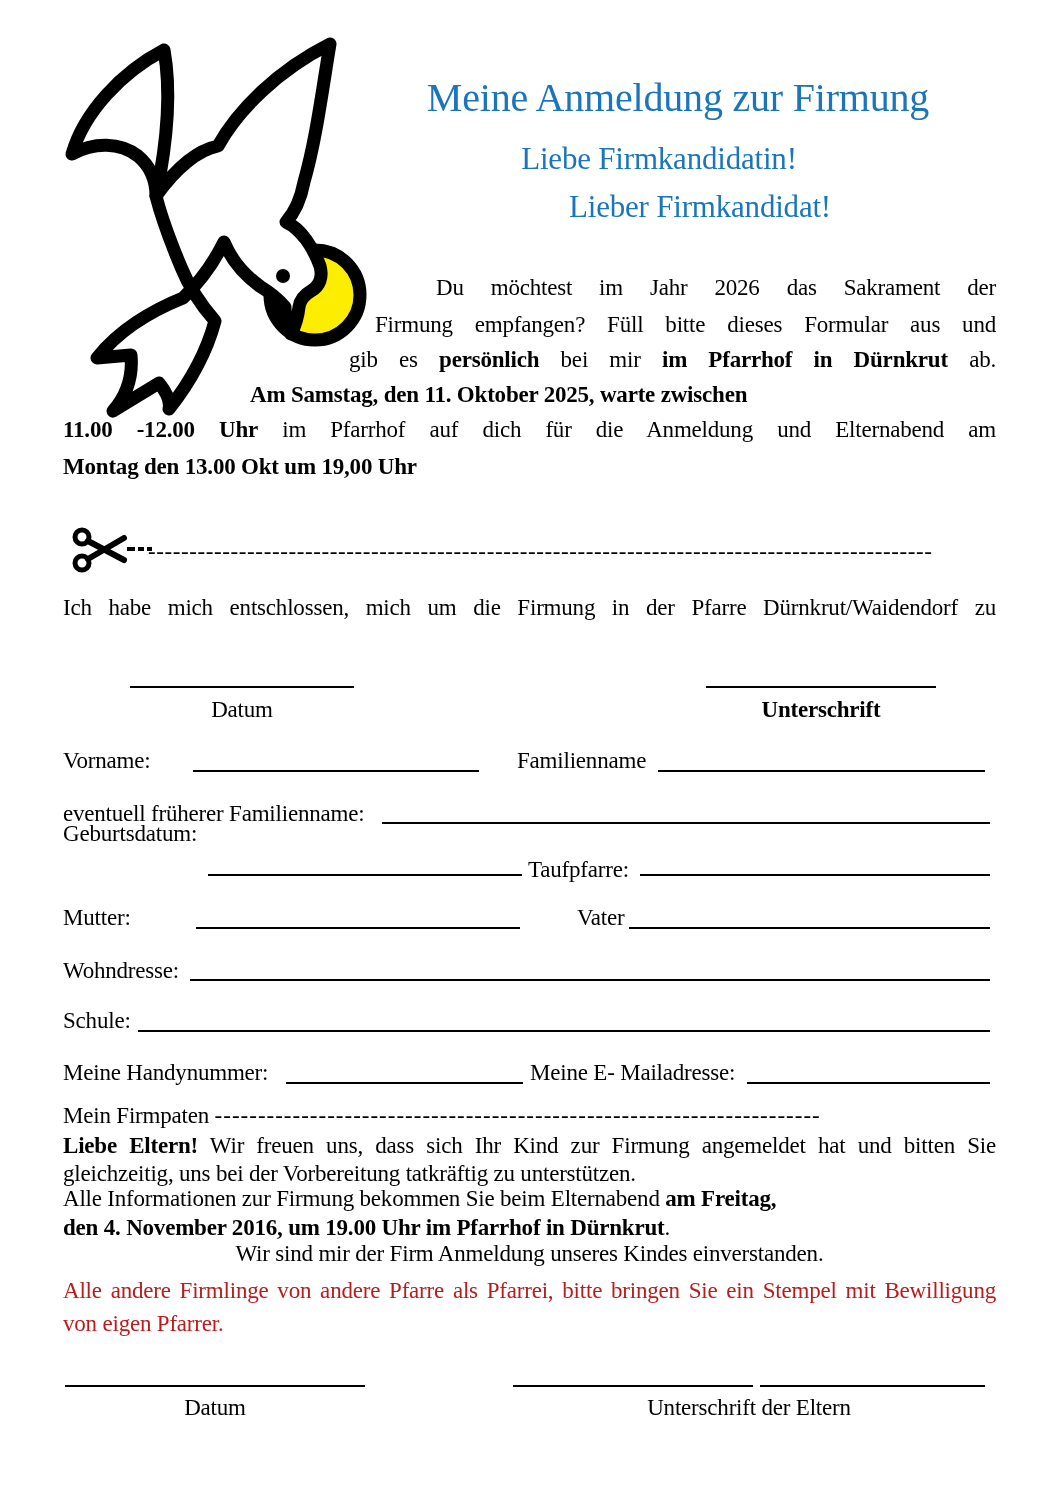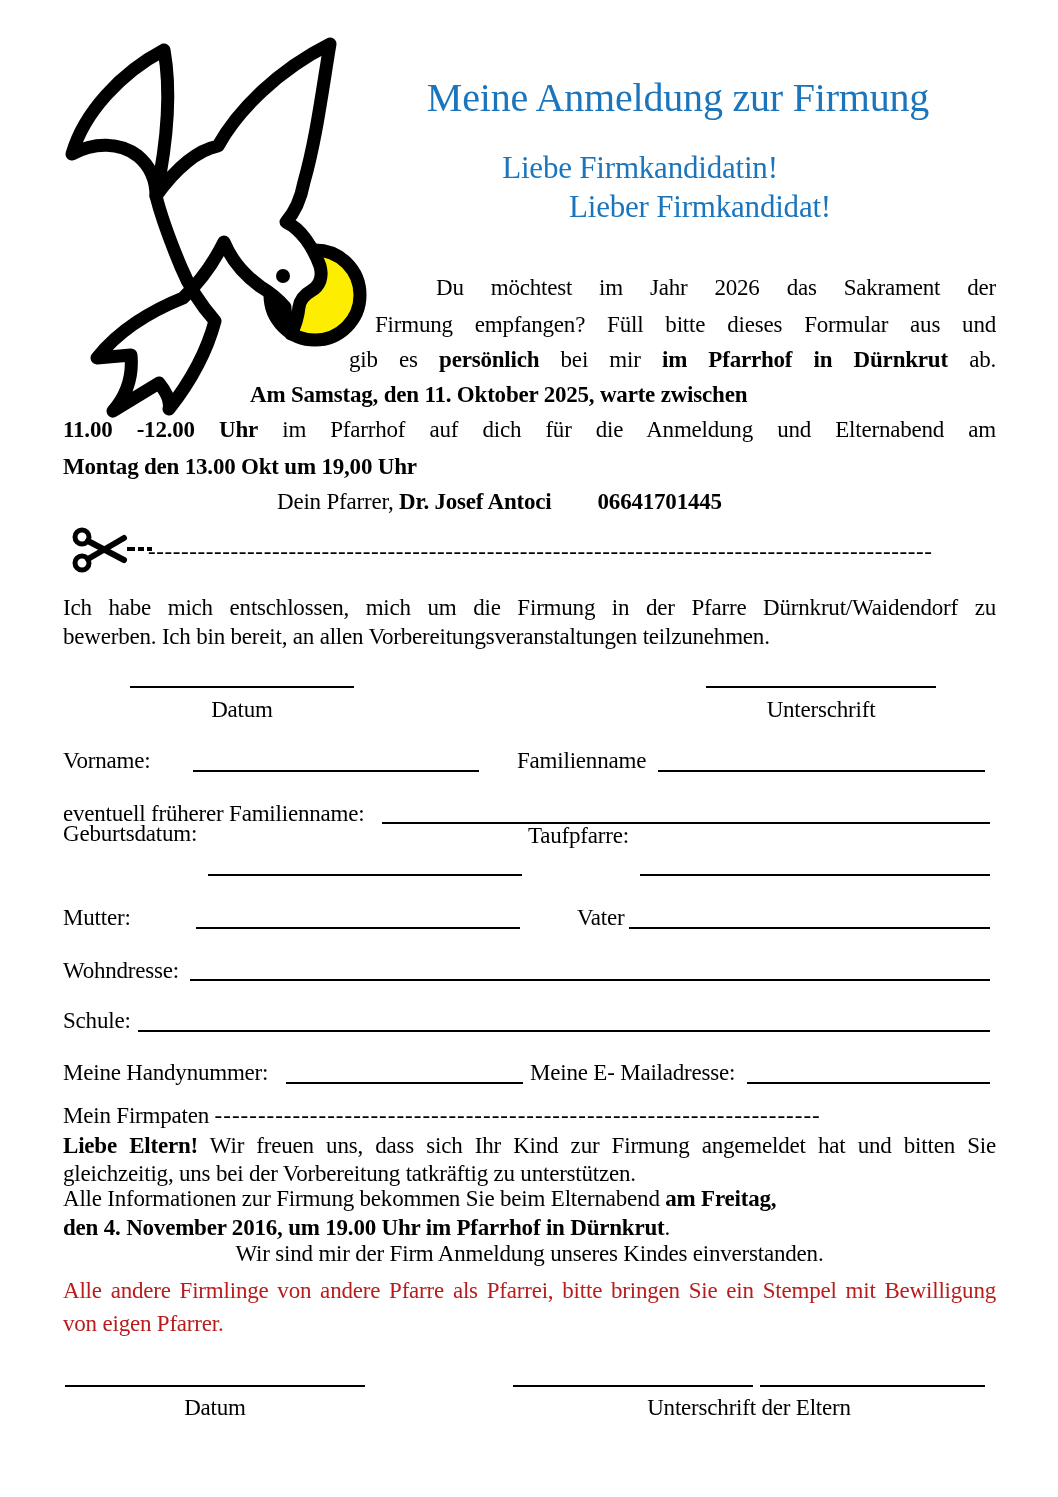--- a/index.html
+++ b/index.html
@@ -57,63 +57,61 @@
            C 115,363 119,371 117,379
            C 139,351 155,321 163,291
            C 149,275 137,257 129,237
            C 119,213 110,190 104,166 Z"></path>
       <path fill="#ffffff" stroke="#000" stroke-width="13" stroke-linejoin="round" stroke-linecap="round" d="M 112,20 C 70,42 32,82 20,124 C 42,112 68,112 86,126 C 98,136 104,150 104,166 C 114,118 120,64 112,20 Z"></path>
       <circle cx="231" cy="246" r="7" fill="#000"></circle>
     </svg>
   </div>
 
   <div class="abs txt title blue center" style="left:378px; top:74px; width:600px;">Meine Anmeldung zur Firmung</div>
-  <div class="abs txt subtitle blue center" style="left:340px; top:140px; width:600px;margin-top:9px;">Liebe Firmkandidatin!</div>
+  <div class="abs txt subtitle blue center" style="left:359px; top:140px; width:600px;">Liebe Firmkandidatin!</div>
   <div class="abs txt subtitle blue center" style="left:400px; top:188px; width:600px;">Lieber Firmkandidat!</div>
 
   <div class="abs txt jline" style="left:436px; top:274px; width:560px;">Du möchtest im Jahr 2026 das Sakrament der</div>
   <div class="abs txt jline" style="left:375px; top:311px; width:621px;">Firmung empfangen? Füll bitte dieses Formular aus und</div>
   <div class="abs txt jline" style="left:349px; top:346px; width:647px;"><span>gib es </span><span class="b">persönlich</span><span> bei mir </span><span class="b">im Pfarrhof in Dürnkrut</span><span> ab.</span></div>
   <div class="abs txt b" style="left:250px; top:381px;">Am Samstag, den 11. Oktober 2025, warte zwischen</div>
   <div class="abs txt jline" style="left:63px; top:416px; width:933px;"><span class="b">11.00 -12.00 Uhr</span><span> im Pfarrhof auf dich für die Anmeldung und Elternabend am</span></div>
   <div class="abs txt b" style="left:63px; top:453px;">Montag den 13.00 Okt um 19,00 Uhr</div>
-  <div class="abs txt" style="left:277px; top:488px;"><span>Dein Pfarrer, </span><span class="b">Dr. Josef Antoci</span><span class="b phone">06641701445</span></div>
 
   <div class="abs art" style="left:72px; top:524px;">
     <svg width="80" height="52" viewBox="0 0 80 52">
       <circle cx="10" cy="13" r="7" fill="none" stroke="#000" stroke-width="5"></circle>
       <circle cx="10" cy="39" r="7" fill="none" stroke="#000" stroke-width="5"></circle>
       <path d="M 16,17 L 52,36" stroke="#000" stroke-width="6" stroke-linecap="round"></path>
       <path d="M 16,35 L 52,14" stroke="#000" stroke-width="6" stroke-linecap="round"></path>
       <rect x="55" y="23" width="8" height="4" fill="#000"></rect>
       <rect x="66" y="23" width="6" height="4" fill="#000"></rect>
       <rect x="75" y="23" width="5" height="4" fill="#000"></rect>
     </svg>
   </div>
   <div class="abs txt dashes" style="left:148px; top:538px;">-----------------------------------------------------------------------------------------------</div>
 
   <div class="abs txt jline" style="left:63px; top:594px; width:933px;">Ich habe mich entschlossen, mich um die Firmung in der Pfarre Dürnkrut/Waidendorf zu</div>
-  <div class="abs txt" style="left:63px; top:623px;">bewerben. Ich bin bereit, an allen Vorbereitungsveranstaltungen teilzunehmen.</div>
 
   <div class="uline" style="left:130px; top:686px; width:224px;"></div>
   <div class="uline" style="left:706px; top:686px; width:230px;"></div>
   <div class="abs txt center" style="left:130px; top:696px; width:224px;">Datum</div>
-  <div class="abs txt center" style="left:706px; top:696px; width:230px;">Unterschrift</div>
+  <div class="abs txt center" style="left:706px; top:696px; width:230px;font-weight:bold;">Unterschrift</div>
 
   <div class="abs txt" style="left:63px; top:747px;">Vorname:</div>
   <div class="uline" style="left:193px; top:770px; width:286px;"></div>
   <div class="abs txt" style="left:517px; top:747px;">Familienname</div>
   <div class="uline" style="left:658px; top:770px; width:327px;"></div>
 
   <div class="abs txt" style="left:63px; top:800px;">eventuell früherer Familienname:</div>
   <div class="uline" style="left:382px; top:822px; width:608px;"></div>
 
   <div class="abs txt" style="left:63px; top:820px;">Geburtsdatum:</div>
   <div class="uline" style="left:208px; top:874px; width:314px;"></div>
-  <div class="abs txt" style="left:528px; top:822px;">Taufpfarre:</div>
+  <div class="abs txt" style="left:528px; top:856px;">Taufpfarre:</div>
   <div class="uline" style="left:640px; top:874px; width:350px;"></div>
 
   <div class="abs txt" style="left:63px; top:904px;">Mutter:</div>
   <div class="uline" style="left:196px; top:927px; width:324px;"></div>
   <div class="abs txt" style="left:577px; top:904px;">Vater</div>
   <div class="uline" style="left:629px; top:927px; width:361px;"></div>
 
   <div class="abs txt" style="left:63px; top:957px;">Wohndresse:</div>
   <div class="uline" style="left:190px; top:979px; width:800px;"></div>
 

